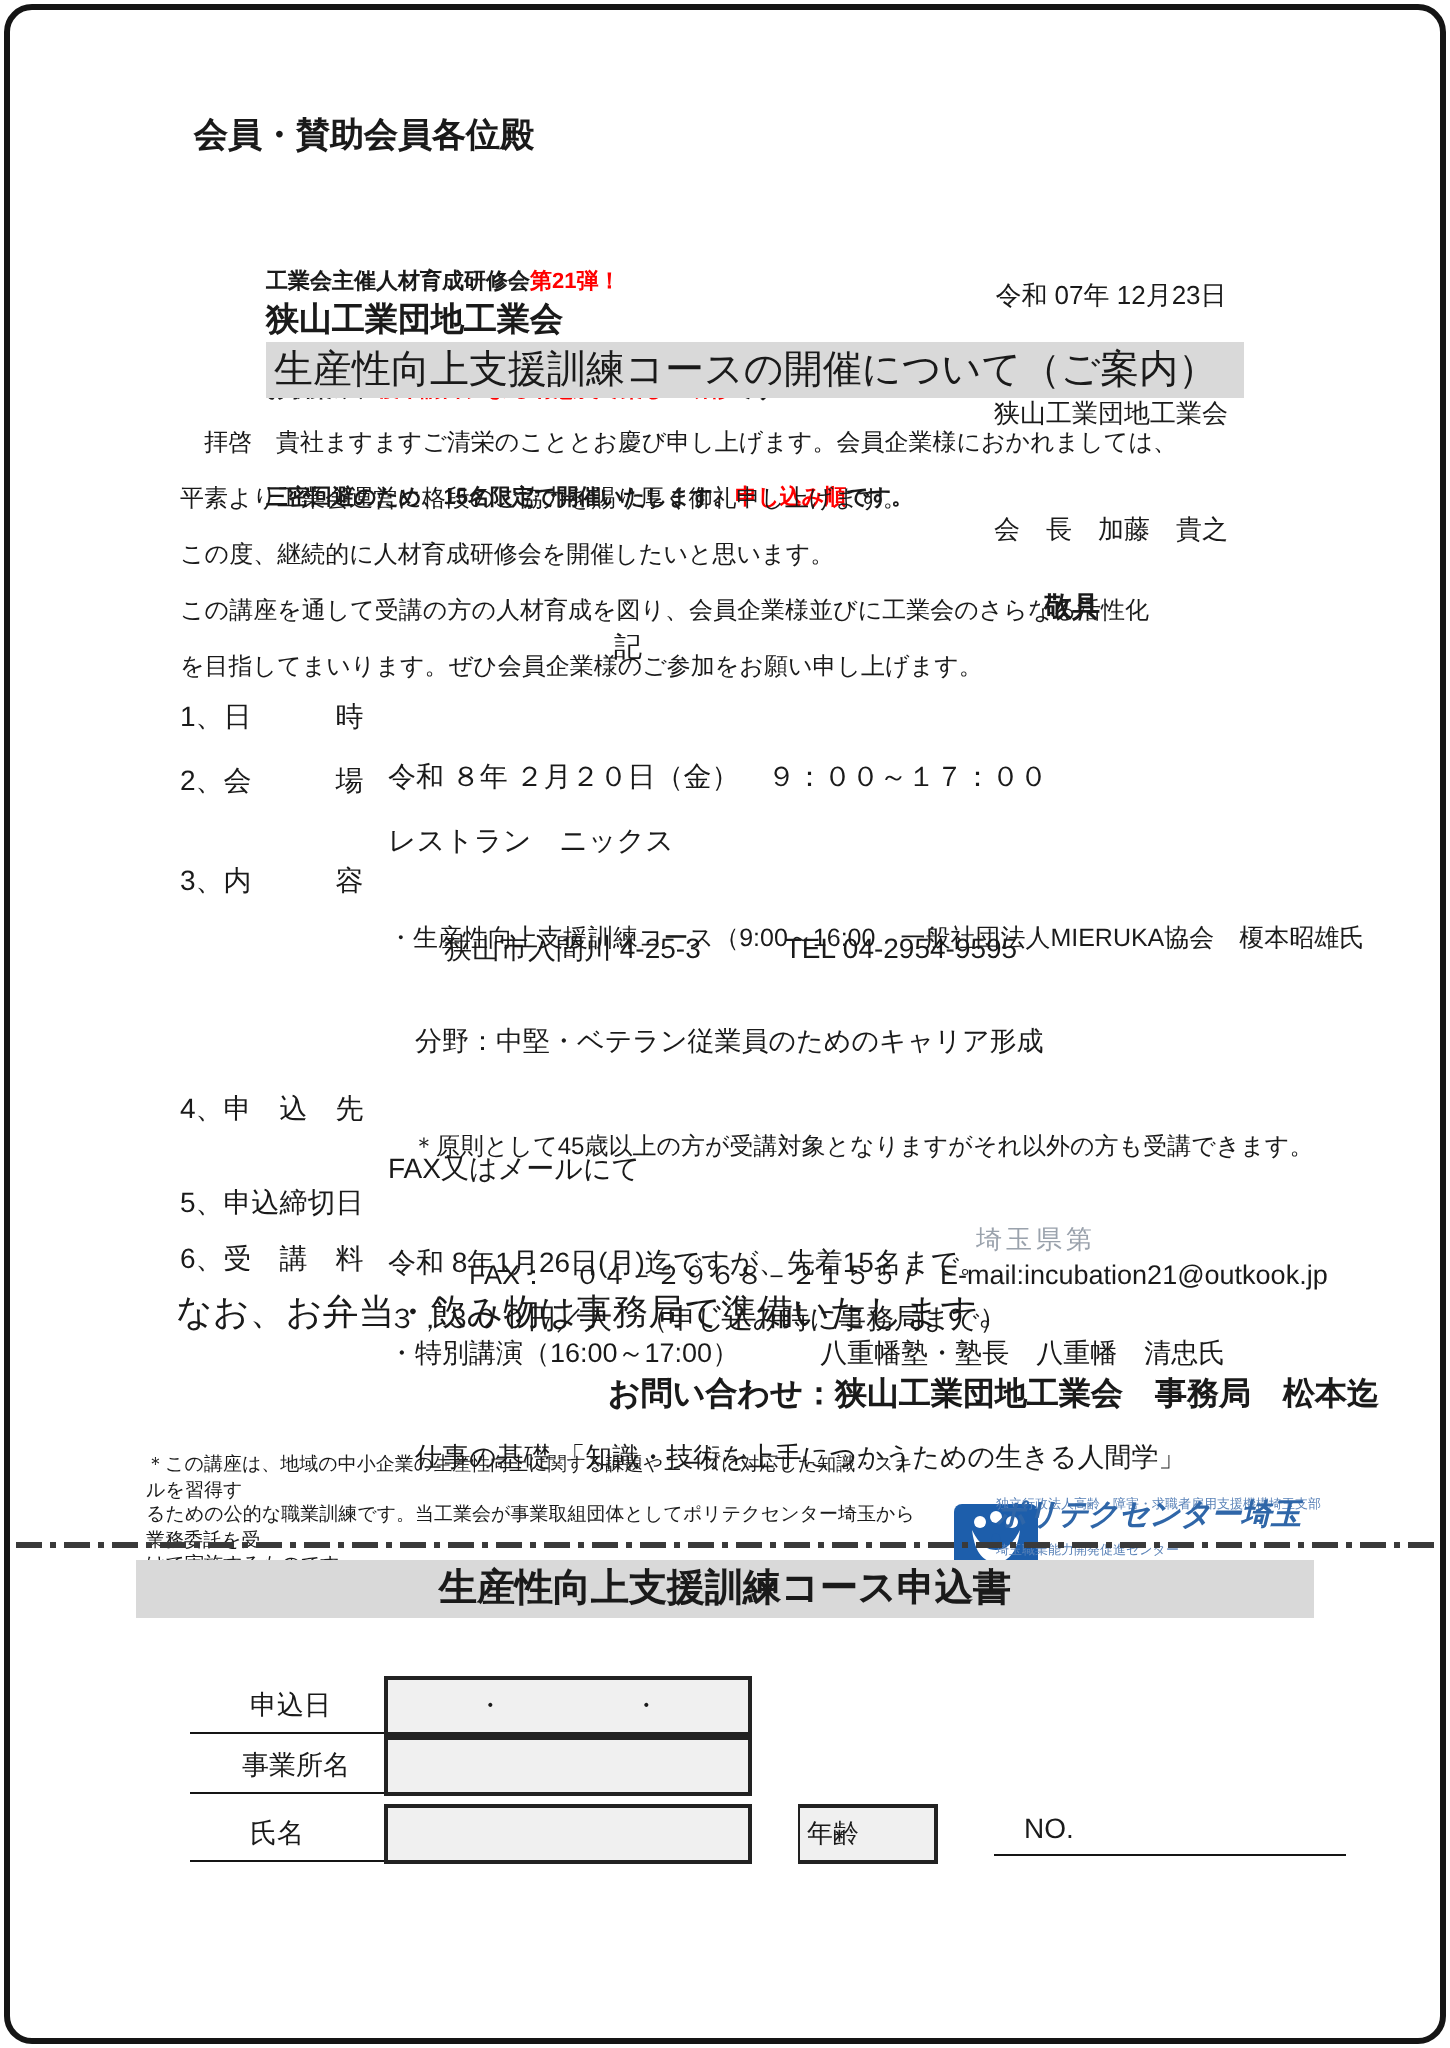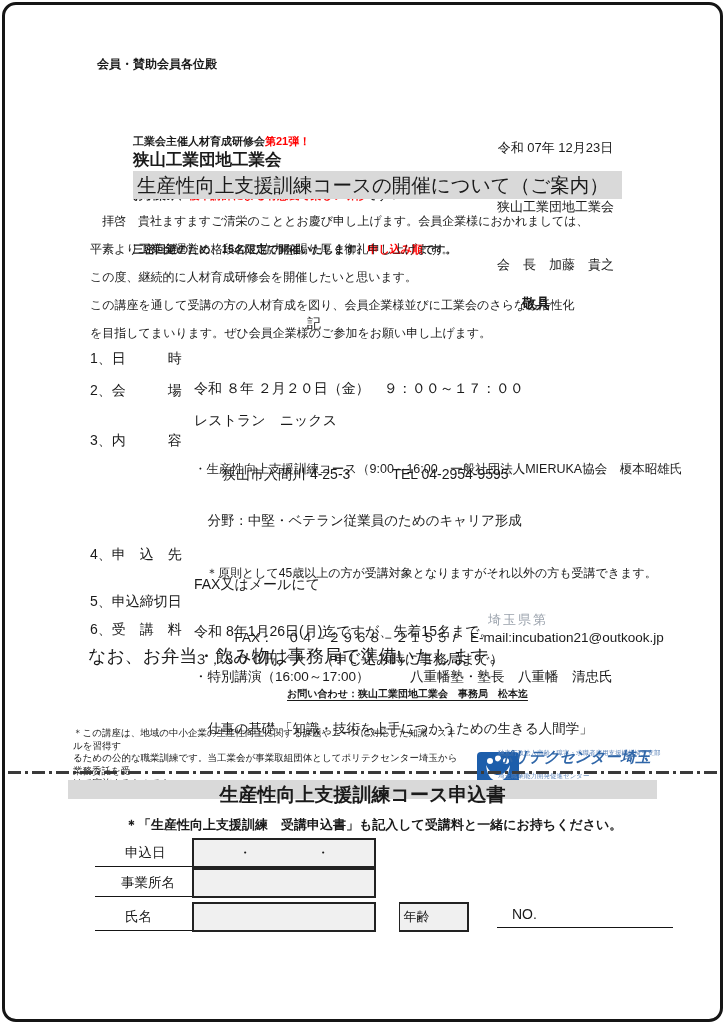--- a/index.html
+++ b/index.html
@@ -3,50 +3,50 @@
 <meta charset="utf-8">
 <style>
   html,body{margin:0;padding:0;background:#fff;}
   .page{
     position:relative;width:725px;height:1024px;background:#fff;
     font-family:"Liberation Sans","DejaVu Sans",sans-serif;color:#1a1a1a;
     overflow:hidden;box-sizing:border-box;
   }
   .frame{position:absolute;left:2px;top:2px;right:2px;bottom:2px;border:3px solid #151515;border-radius:14px;pointer-events:none;}
   .abs{position:absolute;white-space:pre;}
-  .recipient{left:97px;top:56px;font-size:12px;font-weight:bold;}
+  .recipient{left:97px;top:56px;font-size:17px;font-weight:bold;}
   .teasers{left:133px;top:96px;font-size:11px;font-weight:bold;line-height:18px;}
   .red{color:#ff0000;}
   .sender{left:497px;top:99px;font-size:13px;line-height:19.5px;text-align:center;}
   .org-heading{left:133px;top:149px;font-size:16.5px;font-weight:bold;}
   .subject{left:133px;top:171px;width:489px;height:28px;background:#d9d9d9;font-size:19.5px;line-height:28px;padding-left:4px;box-sizing:border-box;}
   .greeting{left:90px;top:207px;width:572px;font-size:12px;line-height:28px;white-space:pre-line;}
   .keigu{left:522px;top:295px;font-size:14px;font-weight:bold;}
   .ki{left:307px;top:315px;font-size:14px;}
   .item{position:absolute;left:90px;font-size:14px;}
   .ilabel{position:absolute;left:0;top:5px;white-space:pre;}
   .icontent{position:absolute;left:104px;top:0;white-space:pre;}
   .iline{white-space:pre;}
   .lh22 .iline{line-height:22px;}
   .lh20 .iline{line-height:20px;}
   .sz125{font-size:12.5px;}
   .sz135{font-size:13.5px;}
   .sz12{font-size:12px;}
   .blank{height:20px;}
   .watermark{left:488px;top:611px;font-size:13px;color:#9aa2ac;letter-spacing:2px;}
   .bento{left:88px;top:644px;font-size:18px;}
-  .contact{left:287px;top:687px;font-size:10px;font-weight:bold;text-decoration:underline;text-underline-offset:3px;}
+  .contact{left:304px;top:687px;font-size:16px;font-weight:bold;text-underline-offset:3px;}
   .footnote{left:73px;top:727px;width:390px;font-size:9.5px;line-height:12.5px;white-space:pre-line;}
   .logo{left:450px;top:733px;width:220px;height:42px;}
   .logo-icon{position:absolute;left:0;top:1px;}
   .logo-small{position:absolute;left:48px;top:1px;font-size:6.5px;line-height:7.5px;color:#5b83b8;white-space:pre;}
   .logo-name{position:absolute;left:48px;top:15px;font-size:15px;font-weight:bold;font-style:italic;color:#2f66a8;white-space:pre;}
   .dashdot{position:absolute;left:8px;right:8px;top:771px;height:2.5px;
     background:repeating-linear-gradient(90deg,#3a3a3a 0 13px,transparent 13px 17px,#3a3a3a 17px 20px,transparent 20px 24px);}
-  .form-title{left:68px;top:780px;width:589px;height:19px;background:#d9d9d9;font-size:19px;font-weight:bold;text-align:center;line-height:29px;}
+  .form-title{left:68px;top:780px;width:589px;height:29px;background:#d9d9d9;font-size:19px;font-weight:bold;text-align:center;line-height:29px;}
   .form-note{left:125px;top:816px;font-size:13px;font-weight:bold;}
   .flabel{position:absolute;height:27px;border-bottom:1.5px solid #151515;font-size:13.5px;line-height:26px;box-sizing:border-box;white-space:pre;}
   .fbox{position:absolute;height:30px;border:2px solid #222;background:#f0f0f0;box-sizing:border-box;font-size:13px;line-height:26px;text-align:center;white-space:pre;}
   .agecell{position:absolute;height:30px;border:2px solid #222;border-left-width:1.5px;background:#f0f0f0;box-sizing:border-box;font-size:13px;line-height:26px;padding-left:4px;white-space:pre;margin-left:24px;}
   .no-line{left:497px;top:906px;width:176px;height:22px;border-bottom:1.5px solid #151515;font-size:14px;padding-left:15px;box-sizing:border-box;}
 </style>
 </head>
 <body>
 
 <div class="page">
@@ -148,21 +148,20 @@
     <div class="logo-small">
       <div>独立行政法人高齢・障害・求職者雇用支援機構埼玉支部</div>
       <div>埼玉職業能力開発促進センター</div>
     </div>
     <div class="logo-name">ポリテクセンター埼玉</div>
   </div>
 
   <div class="dashdot"></div>
 
   <div class="abs form-title">生産性向上支援訓練コース申込書</div>
-  <div class="abs form-note">＊「生産性向上支援訓練　受講申込書」も記入して受講料と一緒にお持ちください。</div>
 
   <div class="flabel" style="left:95px;top:840px;width:97px;padding-left:30px;">申込日</div>
   <div class="fbox" style="left:192px;top:838px;width:184px;">・　　　　　・</div>
 
   <div class="flabel" style="left:95px;top:870px;width:97px;padding-left:26px;">事業所名</div>
   <div class="fbox" style="left:192px;top:868px;width:184px;"></div>
 
   <div class="flabel" style="left:95px;top:904px;width:97px;padding-left:30px;">氏名</div>
   <div class="fbox" style="left:192px;top:902px;width:184px;"></div>
   <div class="agecell" style="left:374.5px;top:902px;width:70px;">年齢</div>

